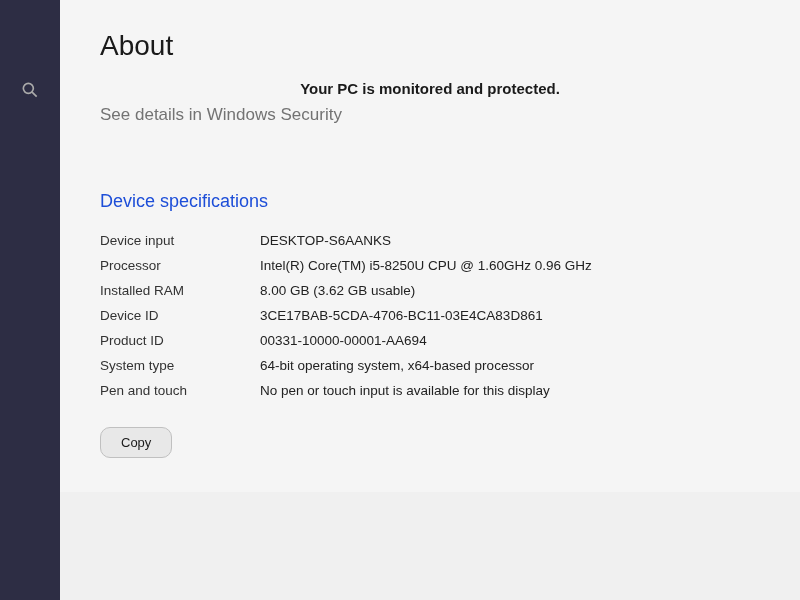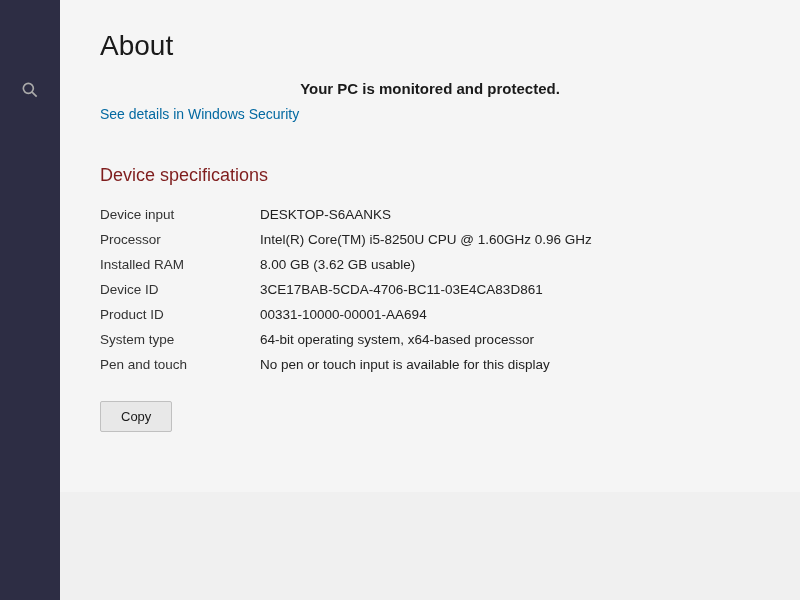--- a/index.html
+++ b/index.html
@@ -62,33 +62,33 @@
 
     .protected-notice {
       font-size: 15px;
       font-weight: 600;
       color: #1a1a1a;
       margin-bottom: 8px;
       text-align: center;
     }
 
     .windows-security-link {
-      font-size: 14px;
-      color: #0369a1;
+      font-size: 17px;
+      color: #737373;
       text-decoration: none;
       cursor: pointer;
       margin-bottom: 30px;
       display: inline-block;
     }
 
     .section-title {
       font-size: 18px;
       font-weight: 400;
-      color: #7f1d1d;
-      margin-top: 13px;
+      color: #1d4ed8;
+      margin-top: 36px;
       margin-bottom: 16px;
     }
 
     .specs-table {
       width: 100%;
       border-collapse: collapse;
       margin-bottom: 24px;
     }
 
     .specs-table tr td {
@@ -111,21 +111,21 @@
 
     .btn {
       display: inline-block;
       padding: 7px 20px;
       background-color: #e8e8e8;
       border: 1px solid #c0c0c0;
       color: #1a1a1a;
       font-size: 13px;
       cursor: pointer;
       margin-bottom: 14px;
-      border-radius: 2px;
+      border-radius: 10px;
       font-family: 'Segoe UI', Arial, sans-serif;
     }
   </style>
 </head>
 <body>
 
 <div class="sidebar">
   <div class="search-icon-container">
     <svg viewBox="0 0 24 24" stroke-width="2">
       <circle cx="10" cy="10" r="6" stroke="#aaa" fill="none"></circle>

